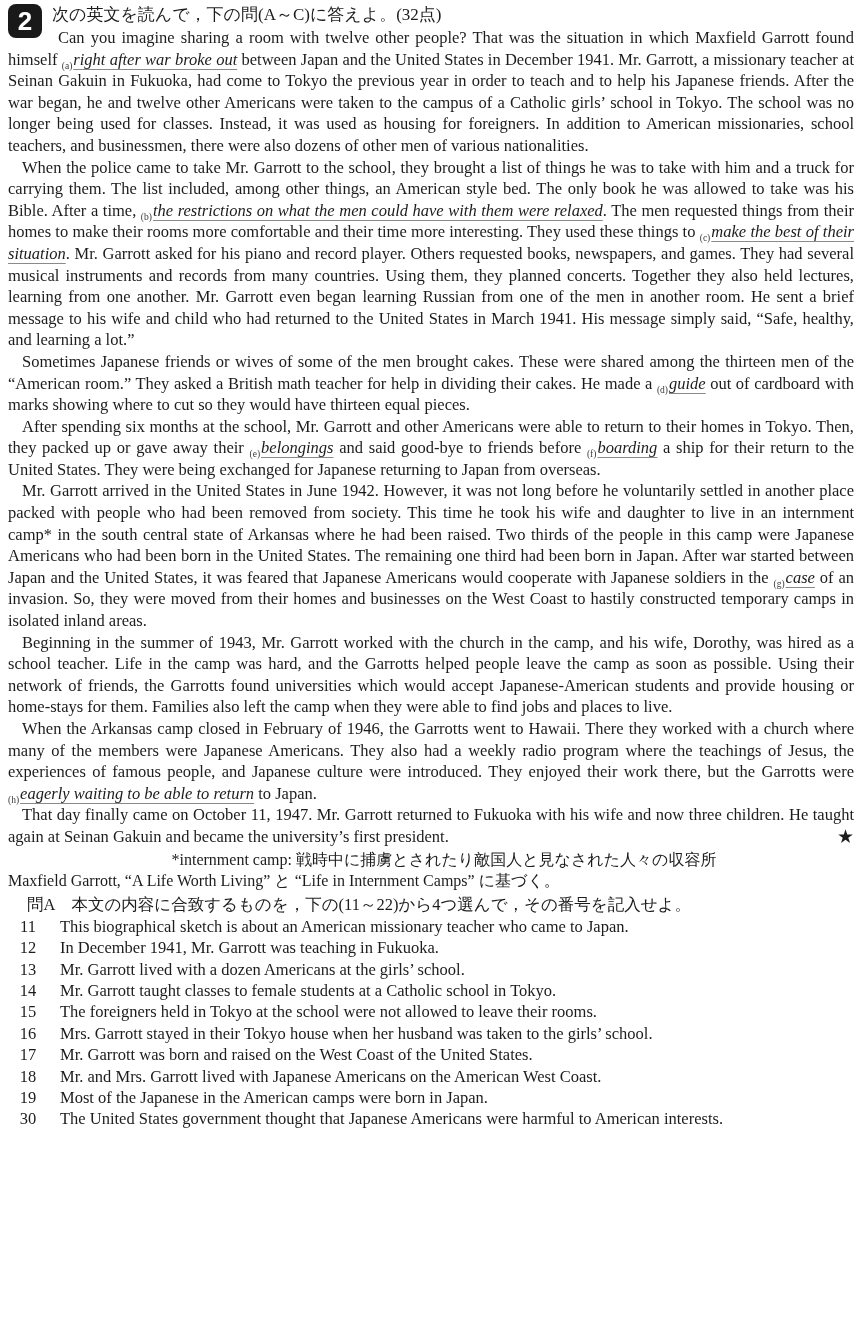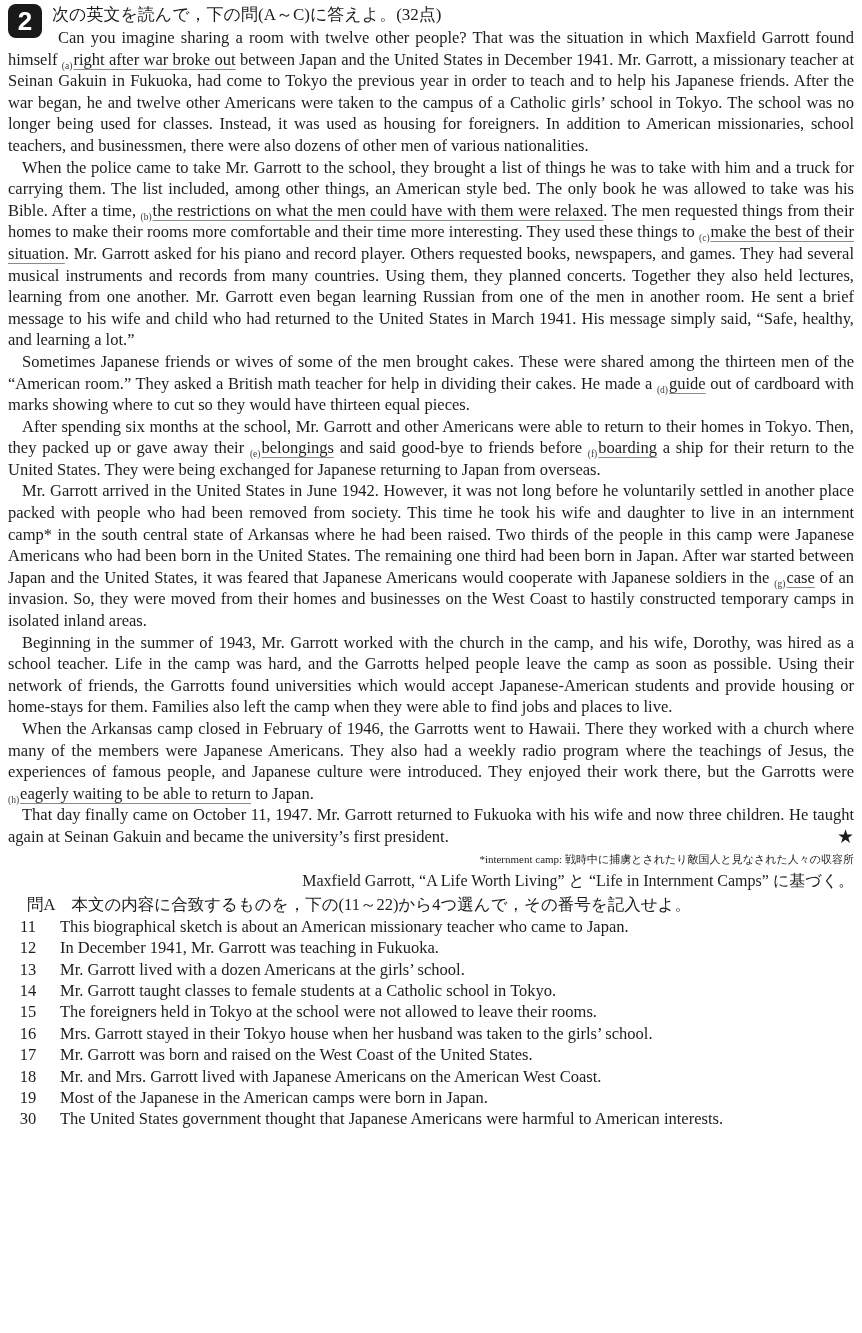--- a/index.html
+++ b/index.html
@@ -54,37 +54,38 @@
     vertical-align: -4px;
     color: #3a3a3a;
     padding-right: 1px;
     line-height: 0;
   }
   .u {
     text-decoration: underline;
     text-decoration-thickness: 1px;
     text-decoration-color: #8a8a8a;
     text-underline-offset: 3.5px;
+    font-style: italic;
   }
   .star {
     float: right;
     font-size: 19px;
     line-height: 21.6px;
   }
   .footnote {
-    font-size: 11px;
+    font-size: 16px;
     line-height: 21.6px;
     text-indent: 26px;
-    text-align: right;
+    text-align: center;
     margin-top: 1px;
   }
   .attribution {
     font-size: 16px;
     line-height: 21.6px;
-    text-align: right;
+    text-align: left;
   }
   
   .question-head {
     font-size: 16.5px;
     line-height: 22px;
     text-align: left;
     margin-top: 2px;
   }
   .q-label { margin-right: 16px; margin-left: 19px; }
   .q-item {

